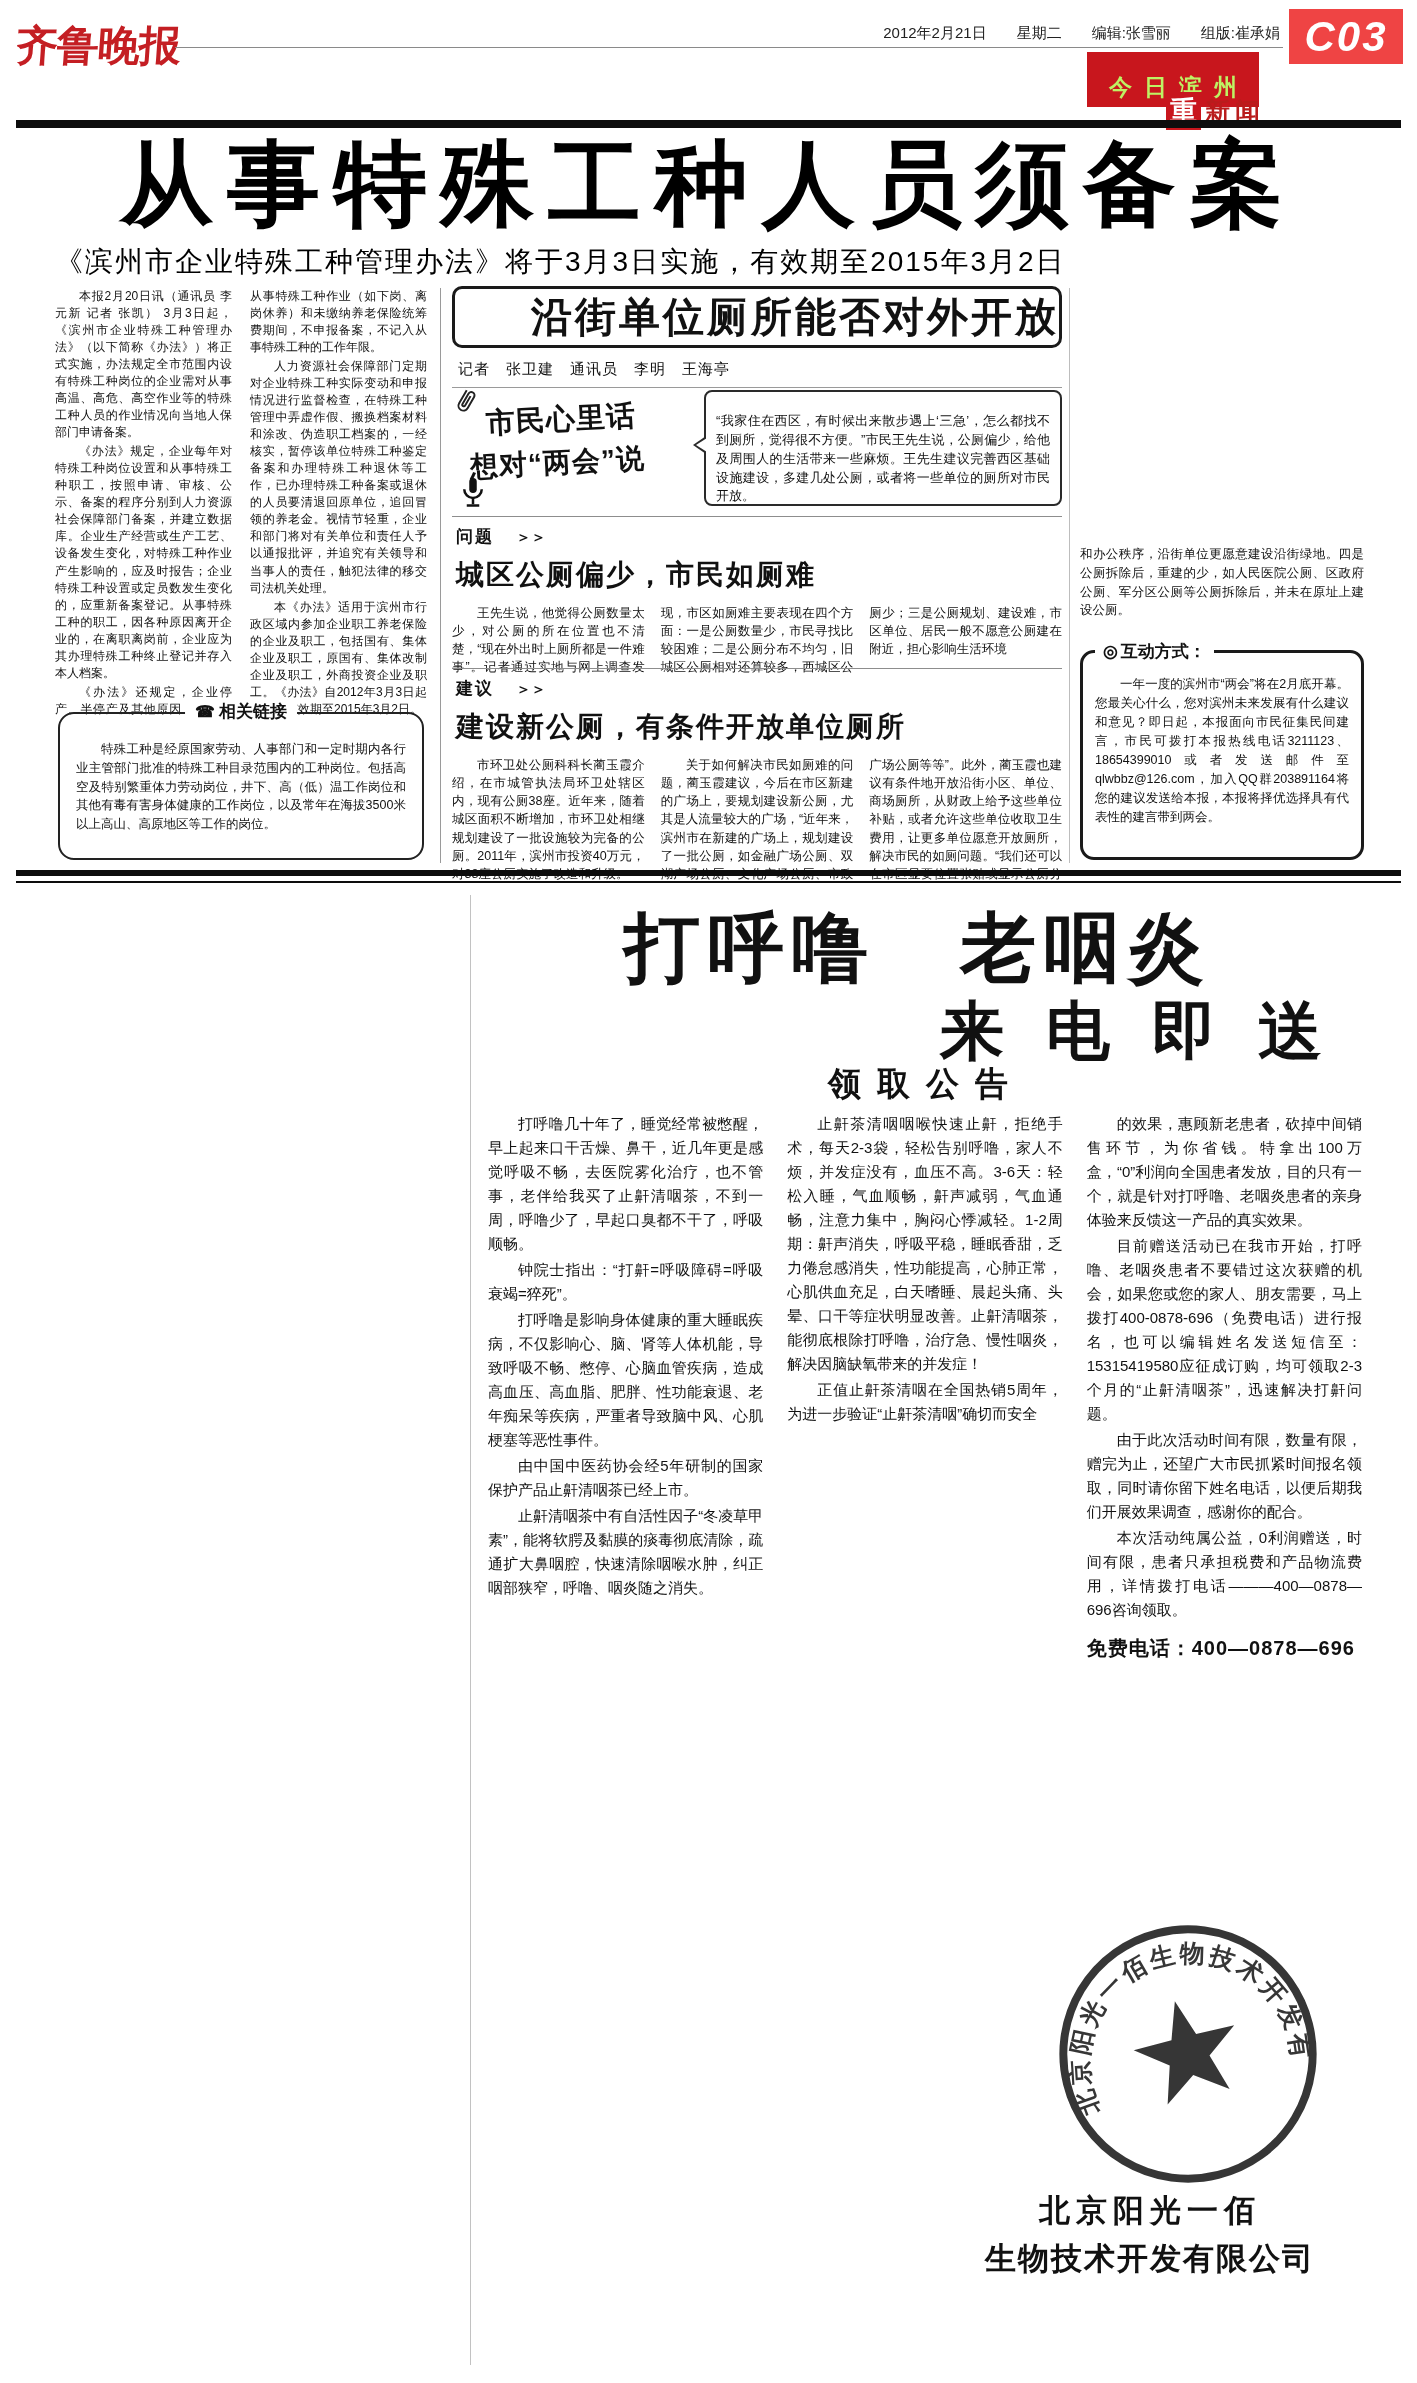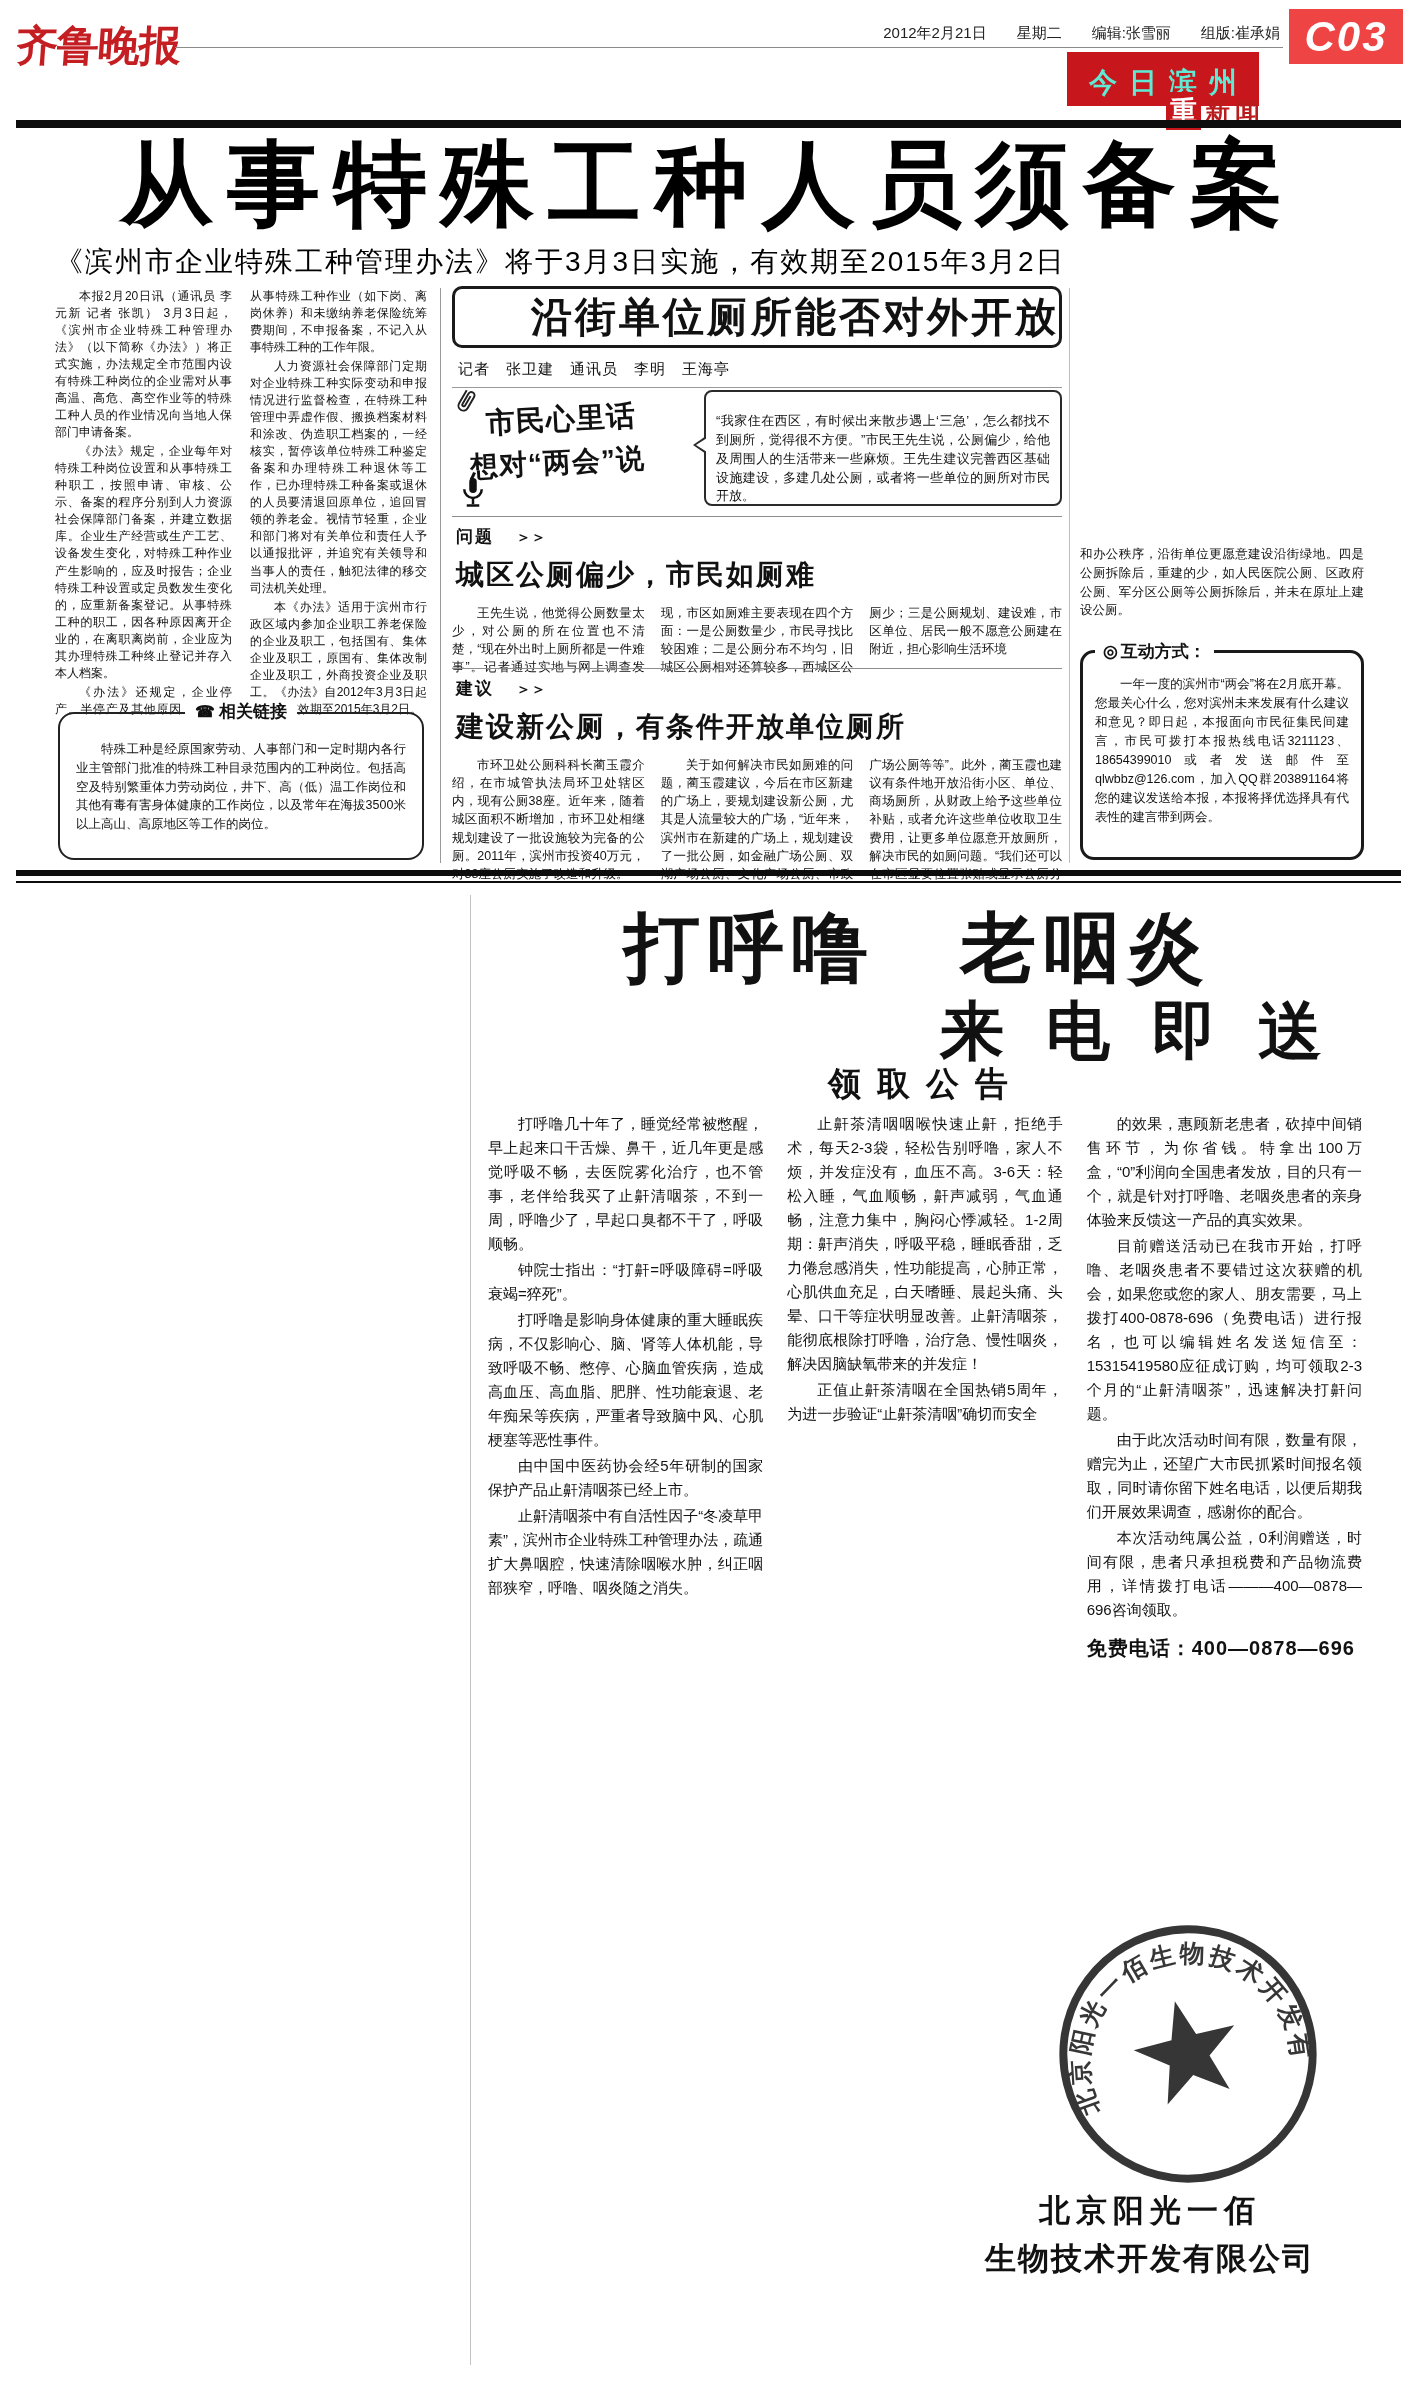--- a/index.html
+++ b/index.html
@@ -9,22 +9,22 @@
 
   
   .logo { position:absolute; left:16px; top:18px; width:190px; font-family:"Liberation Serif", serif;
           font-size:42px; font-weight:900; color:#c41e23; letter-spacing:-1px; transform:skewX(-4deg); }
   .dateline { position:absolute; top:24px; left:660px; width:620px; display:flex; gap:30px; justify-content:flex-end;
               font-size:15px; color:#222; }
   .rule-thin-top { position:absolute; left:175px; top:47px; width:1108px; height:1px; background:#8a8a8a; }
   .page-code { position:absolute; right:14px; top:9px; width:114px; height:55px; background:#ef4444; color:#fff;
                display:flex; align-items:center; justify-content:center; font-size:42px; font-weight:900; font-style:italic;
                letter-spacing:2px; }
-  .section-badge { position:absolute; right:158px; top:52px; background:#c8161d; color:#5eead4; font-size:28px; font-weight:900;
-                   letter-spacing:12px; padding:12px 10px 4px 22px; }
+  .section-badge { position:absolute; right:158px; top:52px; background:#c8161d; color:#bef264; font-size:23px; font-weight:900;
+                   letter-spacing:12px; padding:20px 10px 4px 22px; }
   .section-tag { position:absolute; right:152px; top:92px; display:flex; align-items:center; gap:4px; }
   .tag-char { background:#c8161d; color:#fff; font-size:27px; font-weight:900; padding:1px 4px; }
   .tag-rest { color:#b91c1c; font-size:25px; font-weight:900; letter-spacing:5px; }
   .rule-top { position:absolute; left:16px; top:120px; width:1385px; height:8px; background:#0d0d0d; }
 
   
   .lead-headline { position:absolute; left:16px; top:138px; width:1385px; text-align:center;
                    font-size:93px; font-weight:900; letter-spacing:14px; line-height:1.0; color:#000; }
   .lead-subhead { position:absolute; left:55px; top:243px; width:1300px; font-size:28px; letter-spacing:2px; color:#000; }
   .lead-body { position:absolute; left:55px; top:288px; width:372px; height:438px;
@@ -216,21 +216,21 @@
   <div class="ad-title1">打呼噜　老咽炎</div>
   <div class="ad-title2">来电即送</div>
   <div class="ad-title3">领取公告</div>
 
   <div class="ad-body">
     <div class="ad-col">
       <p class="para">打呼噜几十年了，睡觉经常被憋醒，早上起来口干舌燥、鼻干，近几年更是感觉呼吸不畅，去医院雾化治疗，也不管事，老伴给我买了止鼾清咽茶，不到一周，呼噜少了，早起口臭都不干了，呼吸顺畅。</p>
       <p class="para">钟院士指出：“打鼾=呼吸障碍=呼吸衰竭=猝死”。</p>
       <p class="para">打呼噜是影响身体健康的重大睡眠疾病，不仅影响心、脑、肾等人体机能，导致呼吸不畅、憋停、心脑血管疾病，造成高血压、高血脂、肥胖、性功能衰退、老年痴呆等疾病，严重者导致脑中风、心肌梗塞等恶性事件。</p>
       <p class="para">由中国中医药协会经5年研制的国家保护产品止鼾清咽茶已经上市。</p>
-      <p class="para">止鼾清咽茶中有自活性因子“冬凌草甲素”，滨州市企业特殊工种管理办法，疏通扩大鼻咽腔，快速清除咽喉水肿，纠正咽部狭窄，呼噜、咽炎随之消失。</p>
+      <p class="para">止鼾清咽茶中有自活性因子“冬凌草甲素”，能将软腭及黏膜的痰毒彻底清除，疏通扩大鼻咽腔，快速清除咽喉水肿，纠正咽部狭窄，呼噜、咽炎随之消失。</p>
     </div>
     <div class="ad-col">
       <p class="para">止鼾茶清咽咽喉快速止鼾，拒绝手术，每天2-3袋，轻松告别呼噜，家人不烦，并发症没有，血压不高。3-6天：轻松入睡，气血顺畅，鼾声减弱，气血通畅，注意力集中，胸闷心悸减轻。1-2周期：鼾声消失，呼吸平稳，睡眠香甜，乏力倦怠感消失，性功能提高，心肺正常，心肌供血充足，白天嗜睡、晨起头痛、头晕、口干等症状明显改善。止鼾清咽茶，能彻底根除打呼噜，治疗急、慢性咽炎，解决因脑缺氧带来的并发症！</p>
       <p class="para">正值止鼾茶清咽在全国热销5周年，为进一步验证“止鼾茶清咽”确切而安全</p>
     </div>
     <div class="ad-col">
       <p class="para">的效果，惠顾新老患者，砍掉中间销售环节，为你省钱。特拿出100万盒，“0”利润向全国患者发放，目的只有一个，就是针对打呼噜、老咽炎患者的亲身体验来反馈这一产品的真实效果。</p>
       <p class="para">目前赠送活动已在我市开始，打呼噜、老咽炎患者不要错过这次获赠的机会，如果您或您的家人、朋友需要，马上拨打400-0878-696（免费电话）进行报名，也可以编辑姓名发送短信至：15315419580应征成订购，均可领取2-3个月的“止鼾清咽茶”，迅速解决打鼾问题。</p>
       <p class="para">由于此次活动时间有限，数量有限，赠完为止，还望广大市民抓紧时间报名领取，同时请你留下姓名电话，以便后期我们开展效果调查，感谢你的配合。</p>
       <p class="para">本次活动纯属公益，0利润赠送，时间有限，患者只承担税费和产品物流费用，详情拨打电话———400—0878—696咨询领取。</p>

